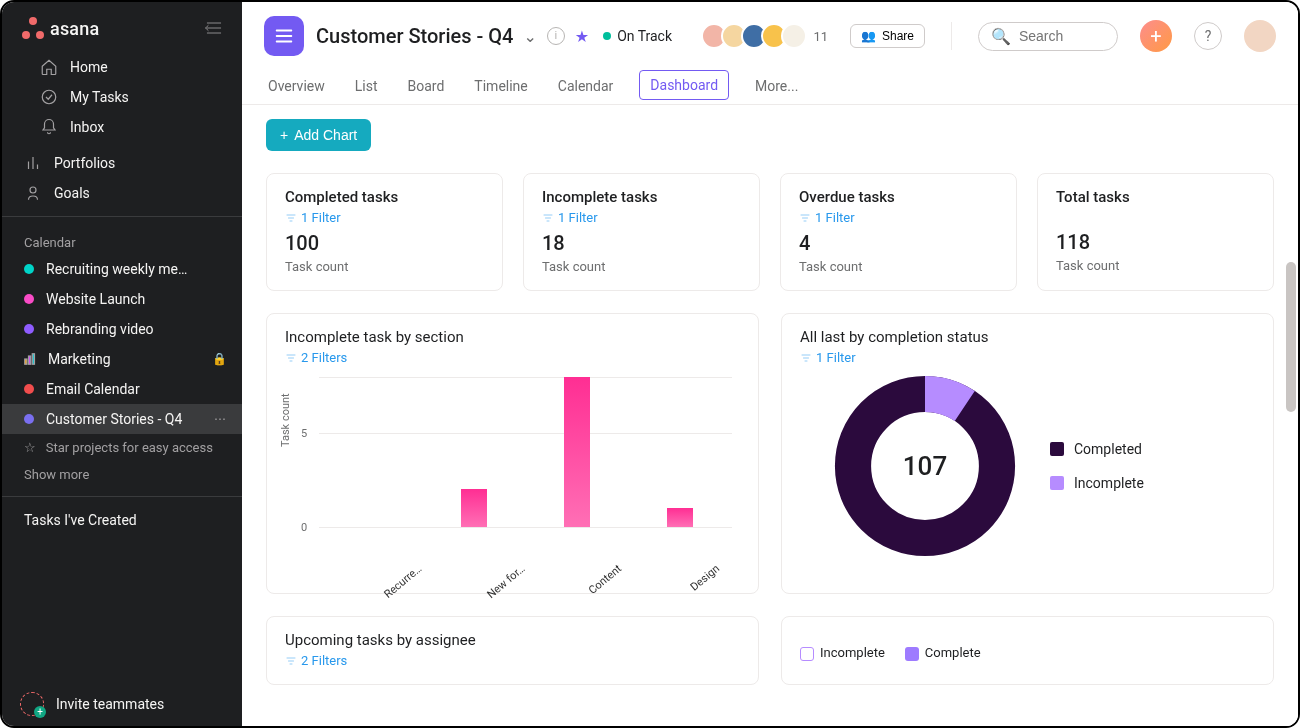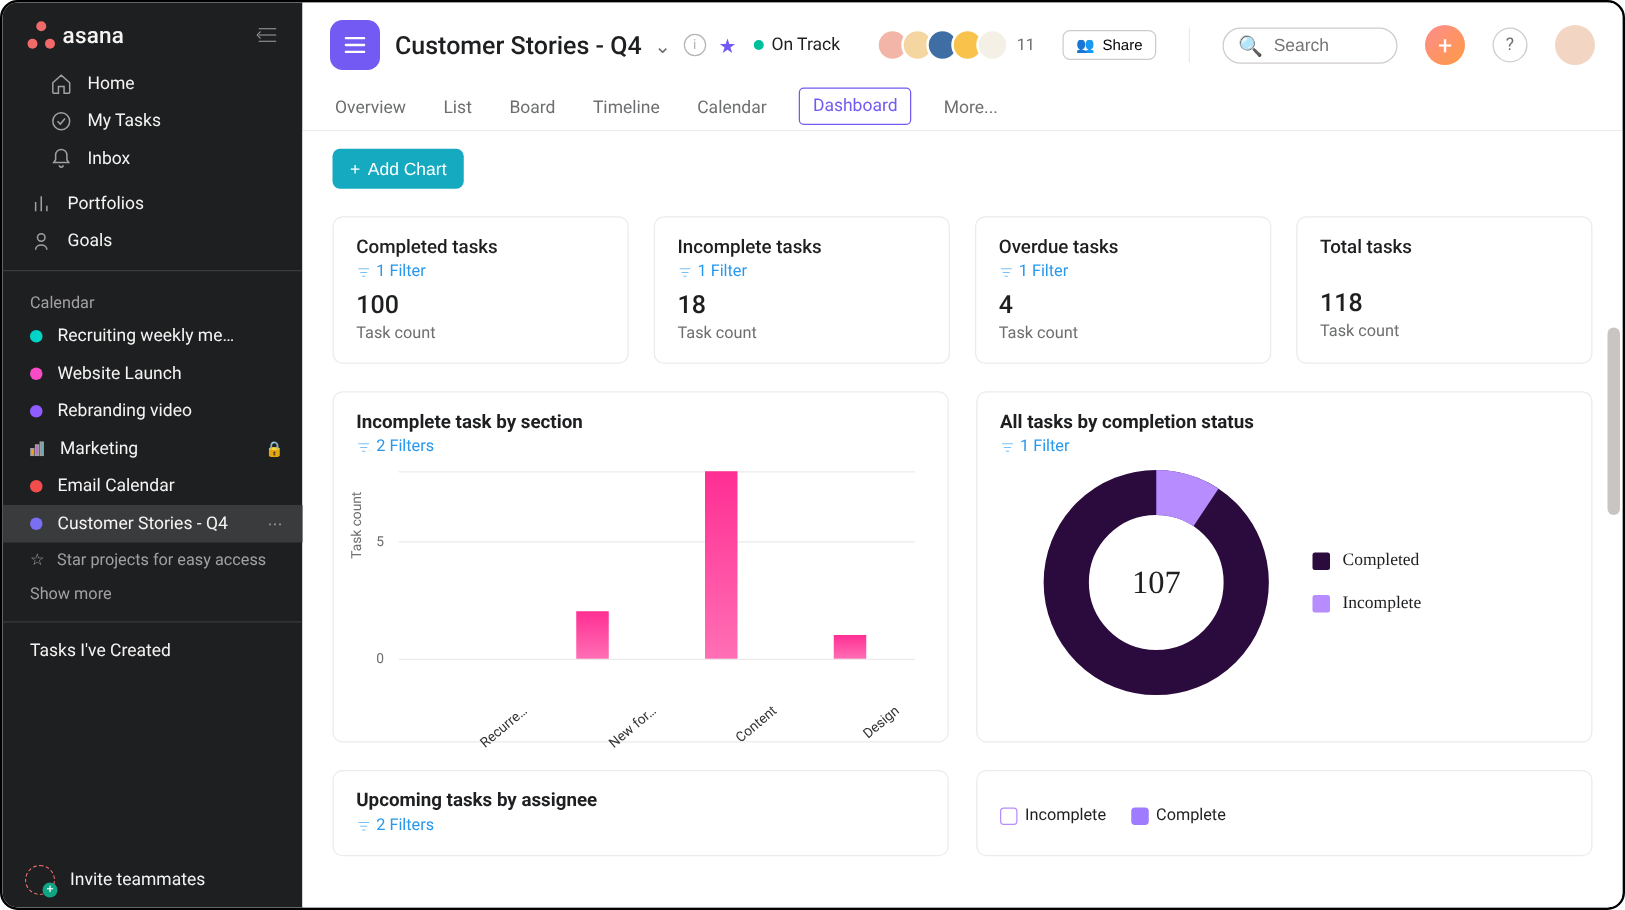--- a/index.html
+++ b/index.html
@@ -77,36 +77,36 @@
   .add-chart-btn { background:#15aabf; color:#fff; border:none; border-radius:6px; padding:8px 14px; font-size:14px; font-weight:500; display:flex; align-items:center; gap:6px; cursor:pointer;}
   .cards-row { display:grid; grid-template-columns: repeat(4, 1fr); gap:20px; margin-top:22px;}
   .card { border:1px solid #edeae9; border-radius:8px; padding:14px 18px 16px 18px; background:#fff;}
   .card-sm .title { font-size:15px; font-weight:500; color:#1e1f21;}
   .filter-link { display:flex; align-items:center; gap:4px; color:#2898ec; font-size:13px; margin-top:4px; cursor:pointer;}
   .filter-link svg{width:12px;height:12px;stroke:#2898ec;}
   .big-num { font-size:20px; font-weight:500; margin-top:6px;}
   .subtext { font-size:13px; color:#6d6e6f; margin-top:4px;}
 
   .charts-row { display:grid; grid-template-columns: 1fr 1fr; gap:22px; margin-top:22px;}
-  .card-lg .title { font-size:15px; font-weight:700;}
+  .card-lg .title { font-size:15px; font-weight:400;}
   .chart-area { position:relative; height:200px; margin-top:12px;}
 
   
   .ylabel { position:absolute; left:-6px; top:50%; transform:rotate(-90deg) translateX(30px); transform-origin:left top; font-size:11px; color:#6d6e6f;}
   .ygrid { position:absolute; left:34px; right:8px; height:150px; top:0;}
   .ygrid .line{position:absolute;left:0;right:0;height:1px;background:#edeae9;}
   .ygrid .tick{position:absolute;left:-18px;font-size:11px;color:#6d6e6f;transform:translateY(-50%);}    
   .bars { position:absolute; left:34px; right:8px; bottom:50px; top:0; display:flex; align-items:flex-end; justify-content:space-around;}
   .bars .barwrap{display:flex;flex-direction:column;align-items:center;width:70px;}
   .bars .bar{ width:26px; background:linear-gradient(180deg,#ff2e93,#ff6fb5);}
   .bars .xl{ font-size:11px; color:#333; position:absolute; bottom:-48px; transform:rotate(-40deg); transform-origin:right top; white-space:nowrap; text-align:right;}
   .bars .xlcontainer{position:relative;width:0;height:0;}
 
   
-  .donut-wrap{ display:flex; align-items:center; gap:30px; padding:6px 0 6px 30px;font-family:Liberation Serif, serif;}
+  .donut-wrap{ display:flex; align-items:center; gap:30px; padding:6px 0 6px 30px;}
   .donut { position:relative; width:190px; height:190px;}
   .donut svg{transform:rotate(-90deg);}
   .donut-center{position:absolute;inset:0;display:flex;align-items:center;justify-content:center;font-size:26px;font-weight:500;}
   .legend { display:flex; flex-direction:column; gap:18px; font-size:14px; color:#1e1f21;}
   .legend-item{display:flex;align-items:center;gap:10px;}
   .legend-sw{width:14px;height:14px;border-radius:2px;}
 
   .charts-row2 { display:grid; grid-template-columns:1fr 1fr; gap:22px; margin-top:22px; padding-bottom:10px;}
   .tc-header{display:flex;align-items:center;gap:8px;}
   .tc-range{color:#6d6e6f;font-size:14px;}
@@ -381,21 +381,21 @@
                 <div class="bar" style="height:19px"></div>
                 <div class="xlcontainer">
                   <div class="xl">Design</div>
                 </div>
               </div>
           </div>
         </div>
       </div>
 
       <div class="card card-lg">
-        <div class="title">All tasks by completion status</div>
+        <div class="title">All last by completion status</div>
         <div class="filter-link">
             <svg viewBox="0 0 24 24" fill="none">
               <path d="M4 6h16M7 12h10M10 18h4" stroke-linecap="round"></path>
             </svg>
             <span>1 Filter</span>
           </div>
         <div class="donut-wrap">
           <div class="donut">
             <svg width="190" height="190" viewBox="0 0 42 42">
               <circle cx="21" cy="21" r="15.915" fill="none" stroke="#2b0a3d" stroke-width="8"></circle>

